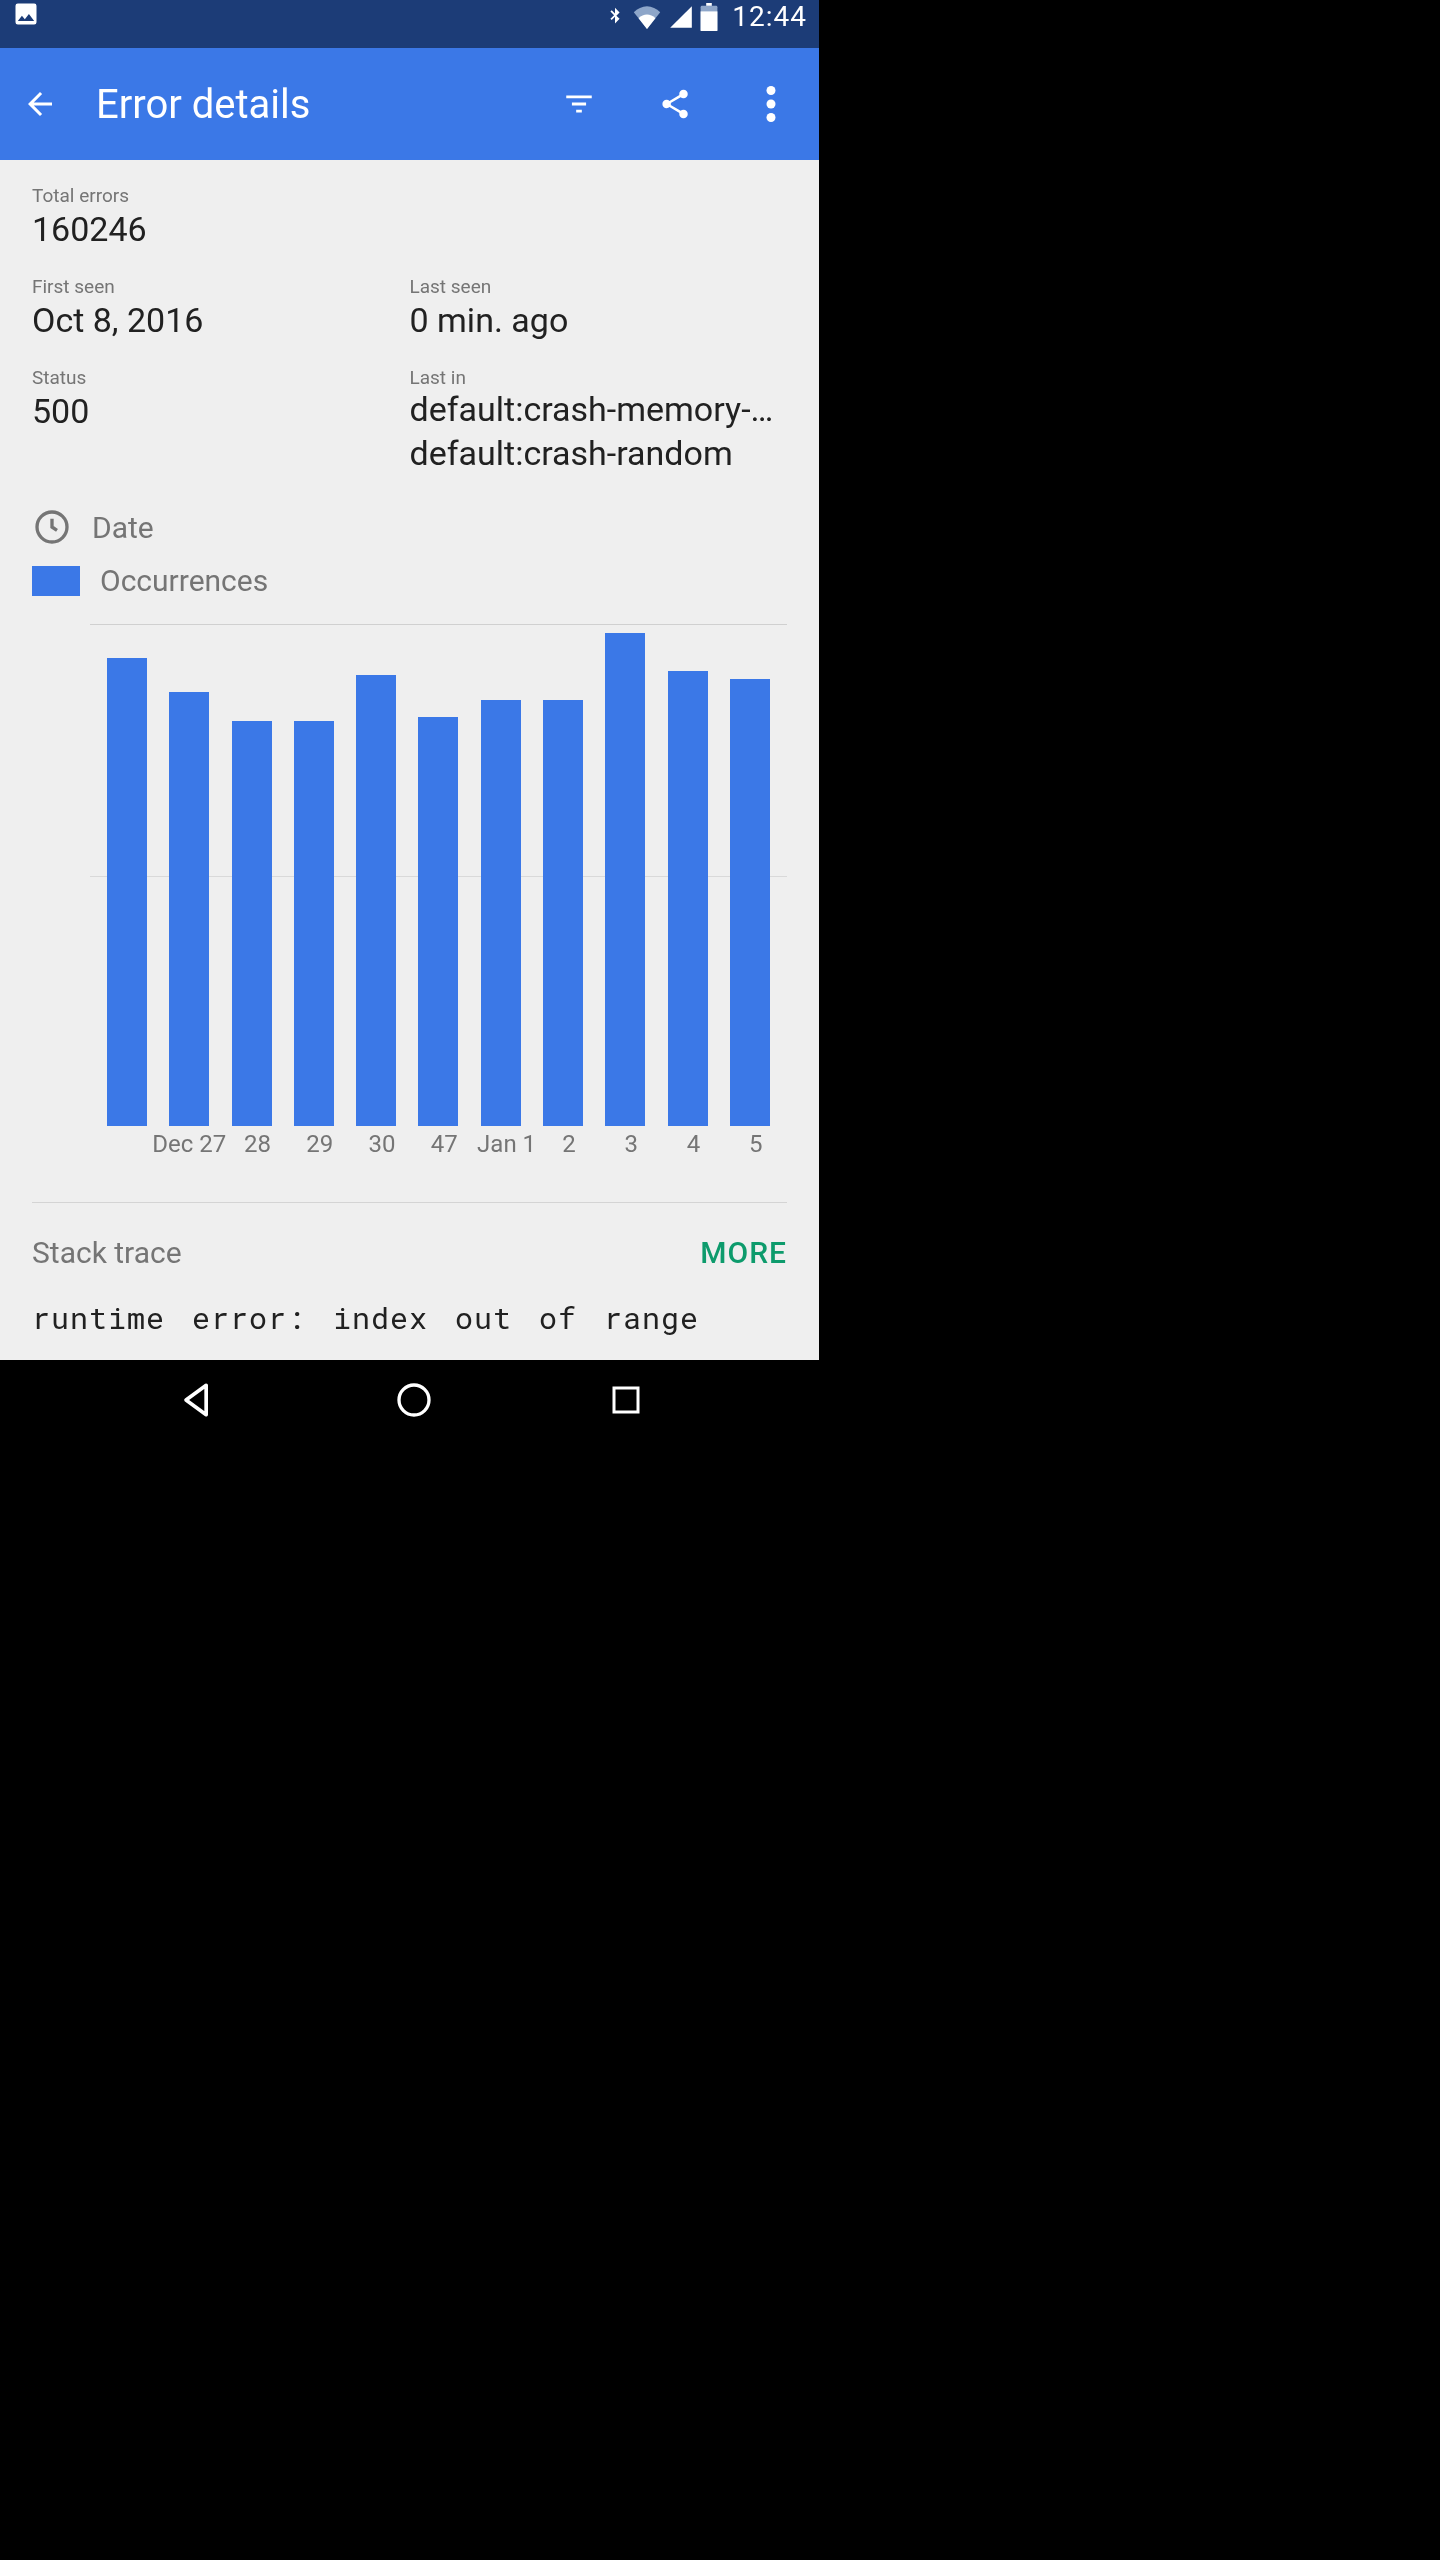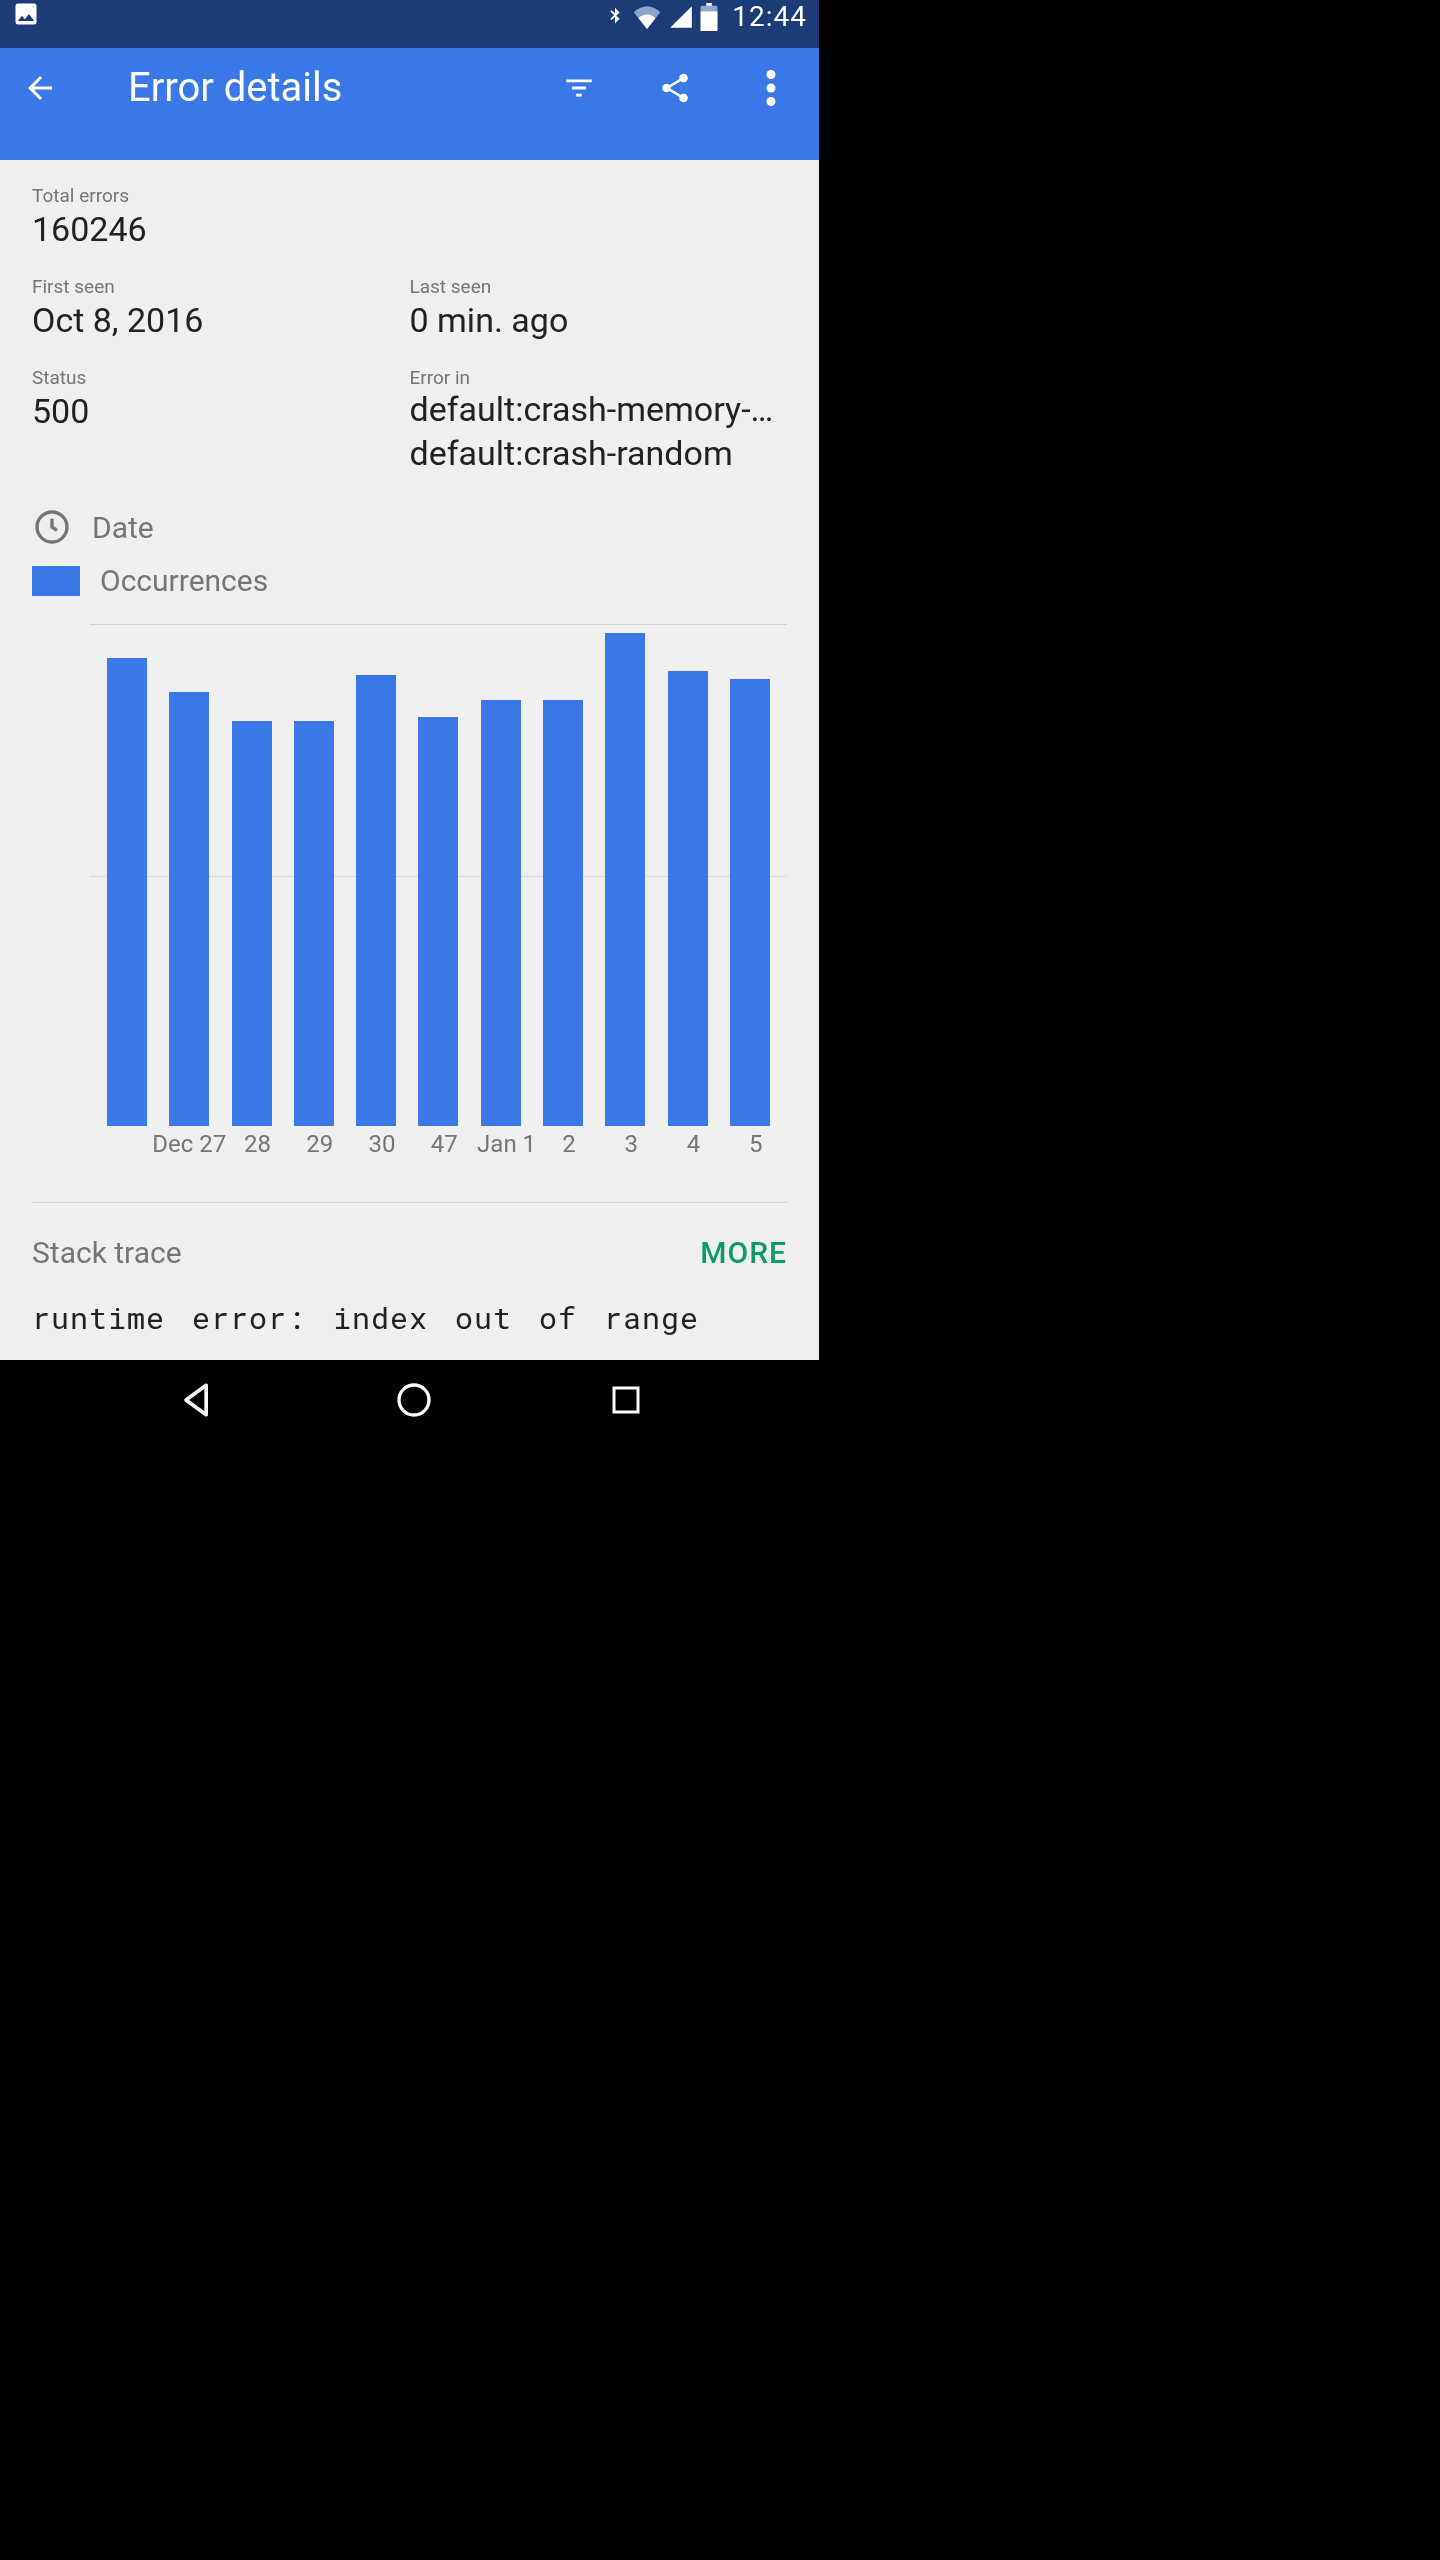--- a/index.html
+++ b/index.html
@@ -5,21 +5,21 @@
   * { box-sizing: border-box; margin: 0; padding: 0; }
   html, body { width: 819px; height: 1440px; font-family: Roboto, "Helvetica Neue", Arial, sans-serif; background: #000; }
   .screen { width: 819px; height: 1440px; background: #efefef; display: flex; flex-direction: column; }
   
   .statusbar { height: 48px; background: #1c3c77; color: #fff; display: flex; align-items: flex-start; padding: 0 12px; }
   .statusbar .left { flex: 0 0 auto; }
   .statusbar .right { margin-left: auto; display: flex; align-items: center; gap: 6px; }
   .statusbar .clock { font-size: 28px; font-weight: 400; letter-spacing: 1px; margin-left: 8px; }
   .statusbar svg { display: block; }
   
-  .appbar { height: 112px; background: #3b78e7; color: #fff; display: flex; align-items: flex-start; padding: 16px 16px; gap: 32px; }
+  .appbar { height: 112px; background: #3b78e7; color: #fff; display: flex; align-items: center; padding: 16px 16px; }
   .appbar .title { font-size: 40px; font-weight: 400; margin-left: 32px; }
   .appbar .actions { margin-left: auto; display: flex; align-items: center; gap: 48px; padding-right: 8px; }
   .appbar .iconbtn { width: 48px; height: 48px; display: flex; align-items: center; justify-content: center; }
   
   .content { flex: 1; background: #efefef; padding: 24px 32px 0 32px; overflow: hidden; }
   .label { color: #757575; font-size: 19px; }
   .value { color: #212121; font-size: 34px; margin-top: 2px; }
   .row2 { display: flex; margin-top: 26px; }
   .col { flex: 1; min-width: 0; }
   .seenin-line { color: #212121; font-size: 34px; white-space: nowrap; overflow: hidden; text-overflow: ellipsis; }
@@ -138,21 +138,21 @@
         <div class="value">0 min. ago</div>
       </div>
     </div>
 
     <div class="row2">
       <div class="col">
         <div class="label">Status</div>
         <div class="value">500</div>
       </div>
       <div class="col">
-        <div class="label">Error in</div>
+        <div class="label">Last in</div>
         <div class="seenin-line">default:crash-memory-access-runtime</div>
         <div class="seenin-line">default:crash-random</div>
       </div>
     </div>
 
     <div class="chart-hdr">
       <div class="date-row">
         <span class="clock-icon">
           <svg width="40" height="40" viewBox="0 0 24 24" fill="none" stroke="#757575" stroke-width="2">
               <circle cx="12" cy="12" r="9"></circle>

